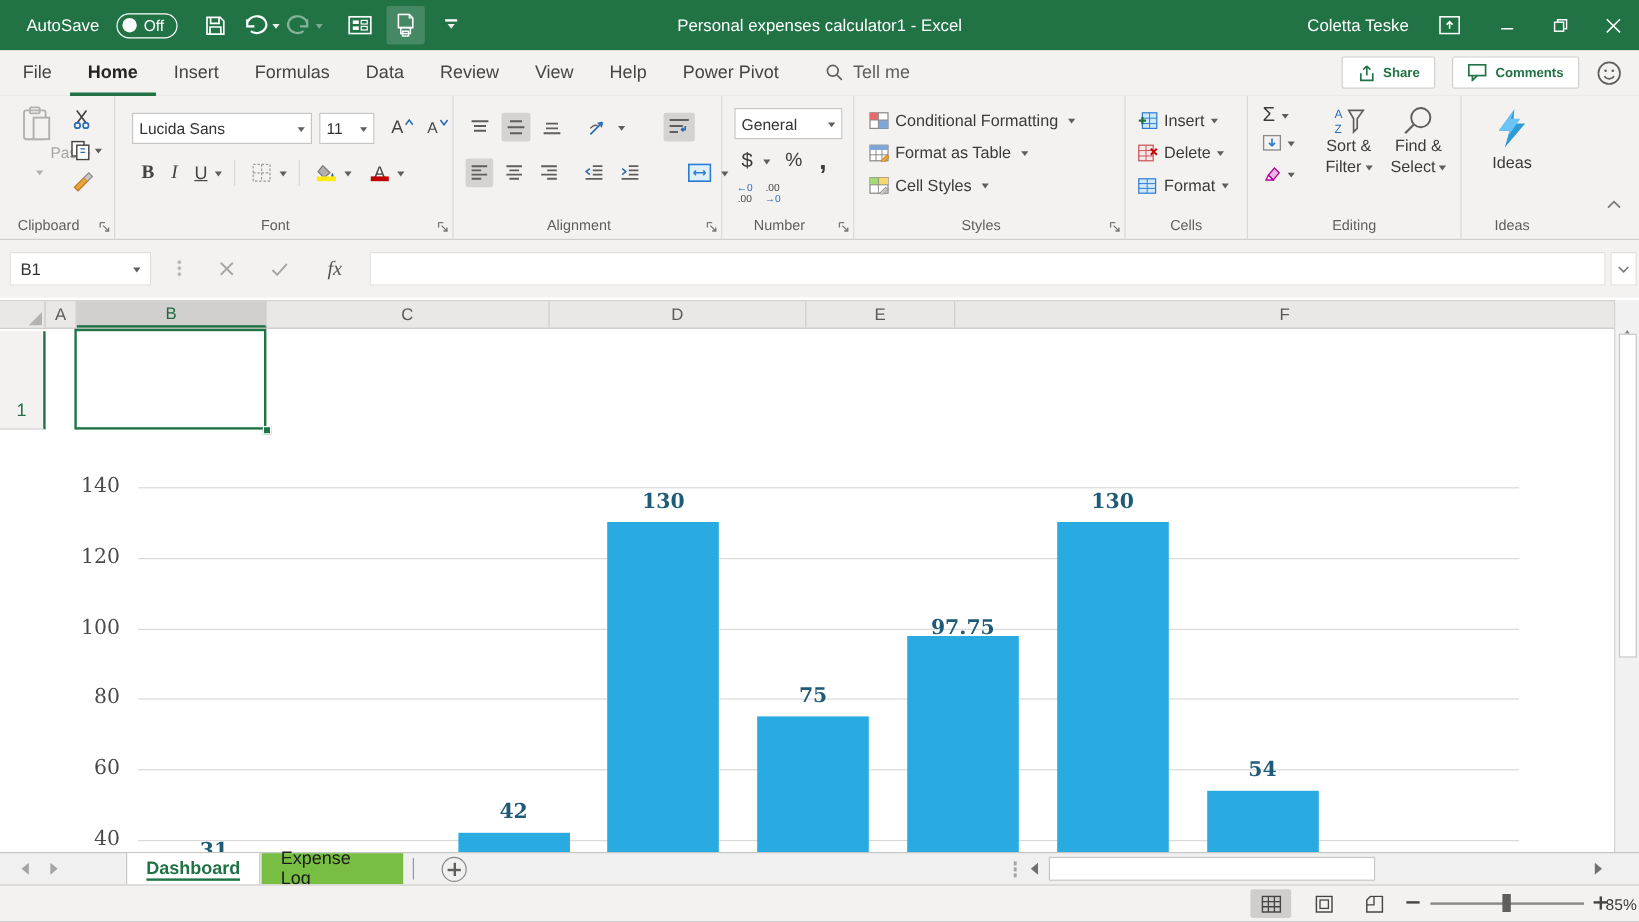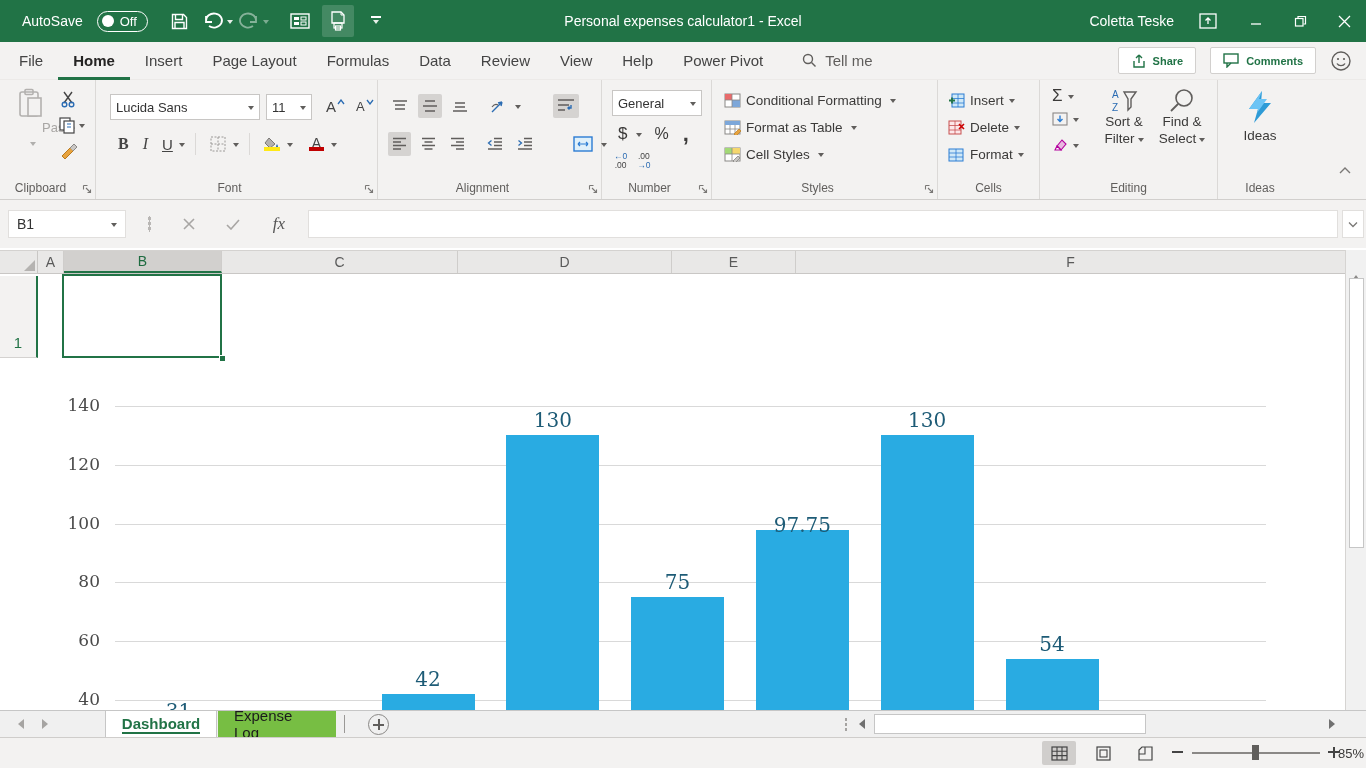--- a/index.html
+++ b/index.html
@@ -77,21 +77,21 @@
   .banner { position:absolute; left:64px; top:276px; width:1281px; height:82px; background:#77BE43; }
   .banner-title { position:absolute; left:228px; top:295px; font-family:"DejaVu Serif", serif; font-size:33px; color:#1E6C34; letter-spacing:.5px; }
   .selcell { position:absolute; left:62px; top:274px; width:160px; height:84px; border:2px solid #217346; }
   .fillhandle { position:absolute; left:219px; top:355px; width:7px; height:7px; background:#217346; border:1px solid #fff; }
 
   
   #chart-layer { position:absolute; left:0; top:274px; width:1266px; height:436px; overflow:hidden; background:transparent; }
   .gridline { position:absolute; left:115px; width:1224px; height:1px; background:#d9d9d9; }
   .ytick { position:absolute; left:44px; width:56px; text-align:right; font-family:"DejaVu Serif",serif; font-size:17px; color:#4a4a4a; }
   .bar { position:absolute; width:93px; }
-  .bar-label { position:absolute; width:124px; text-align:center; font-family:"DejaVu Serif",serif; font-weight:400; font-size:20px; }
+  .bar-label { position:absolute; width:124px; text-align:center; font-family:"DejaVu Serif",serif; font-weight:700; font-size:17px; }
 
   
   .tabstrip { position:absolute; left:0; top:710px; width:1366px; height:27px; background:#f0f0f0; border-top:1px solid #c6c6c6; }
   .navarrs { position:absolute; left:18px; top:8px; display:flex; gap:18px; }
   .tri-l { width:0;height:0;border:5px solid transparent;border-right:6px solid #a6a4a2;border-left:none;}
   .tri-r { width:0;height:0;border:5px solid transparent;border-left:6px solid #a6a4a2;border-right:none;}
   .sheettab { position:absolute; top:0; height:26px; display:flex; align-items:center; justify-content:center; font-size:15px; padding:0 16px; }
   .sheettab.active { background:#fff; border-left:1px solid #c6c6c6; border-right:1px solid #c6c6c6; color:#217346; font-weight:700; }
   .sheettab.active span { border-bottom:2px solid #217346; }
   .addsheet { position:absolute; left:368px; top:3px; width:21px; height:21px; border:1px solid #8a8886; border-radius:50%;
@@ -198,21 +198,20 @@
             <path d="M1 1 L12 12 M12 1 L1 12" stroke="#fff" stroke-width="1.3"></path>
           </svg>
       </div>
     </div>
   </div>
 
   <div class="tabrow">
     <div class="rtab" style="margin-left:4px;">File</div>
     <div class="rtab active">Home</div>
     <div class="rtab">Insert</div>
-    <div class="rtab">Page Layout</div>
     <div class="rtab">Formulas</div>
     <div class="rtab">Data</div>
     <div class="rtab">Review</div>
     <div class="rtab">View</div>
     <div class="rtab">Help</div>
     <div class="rtab">Power Pivot</div>
     <div class="tellme">
       <svg width="15" height="15" viewBox="0 0 15 15">
           <circle cx="6" cy="6" r="4.5" fill="none" stroke="#605e5c" stroke-width="1.4"></circle>
           <path d="M9.5 9.5 L13.5 13.5" stroke="#605e5c" stroke-width="1.4"></path>

